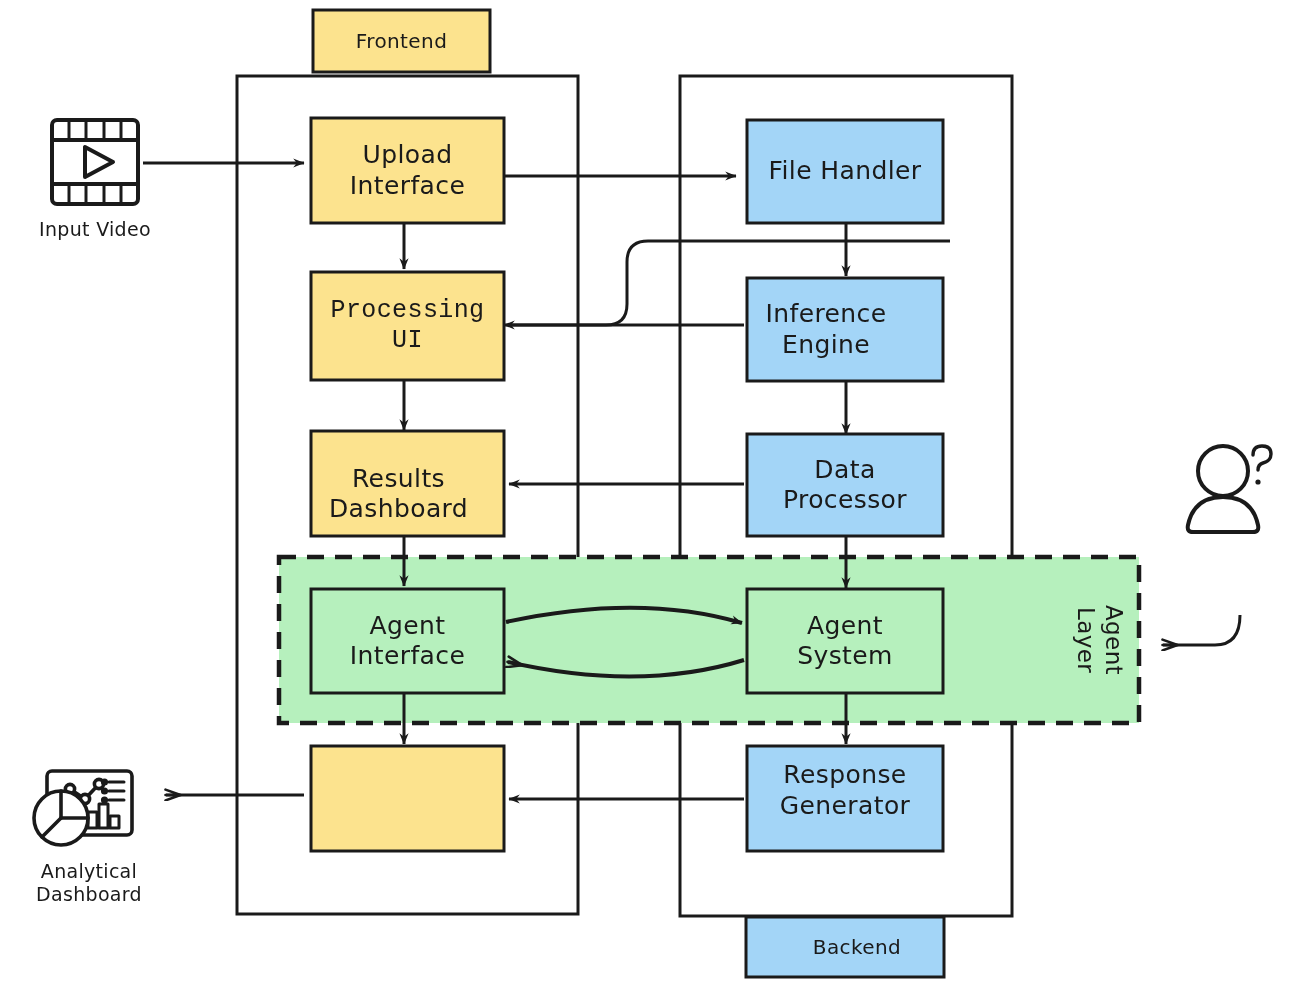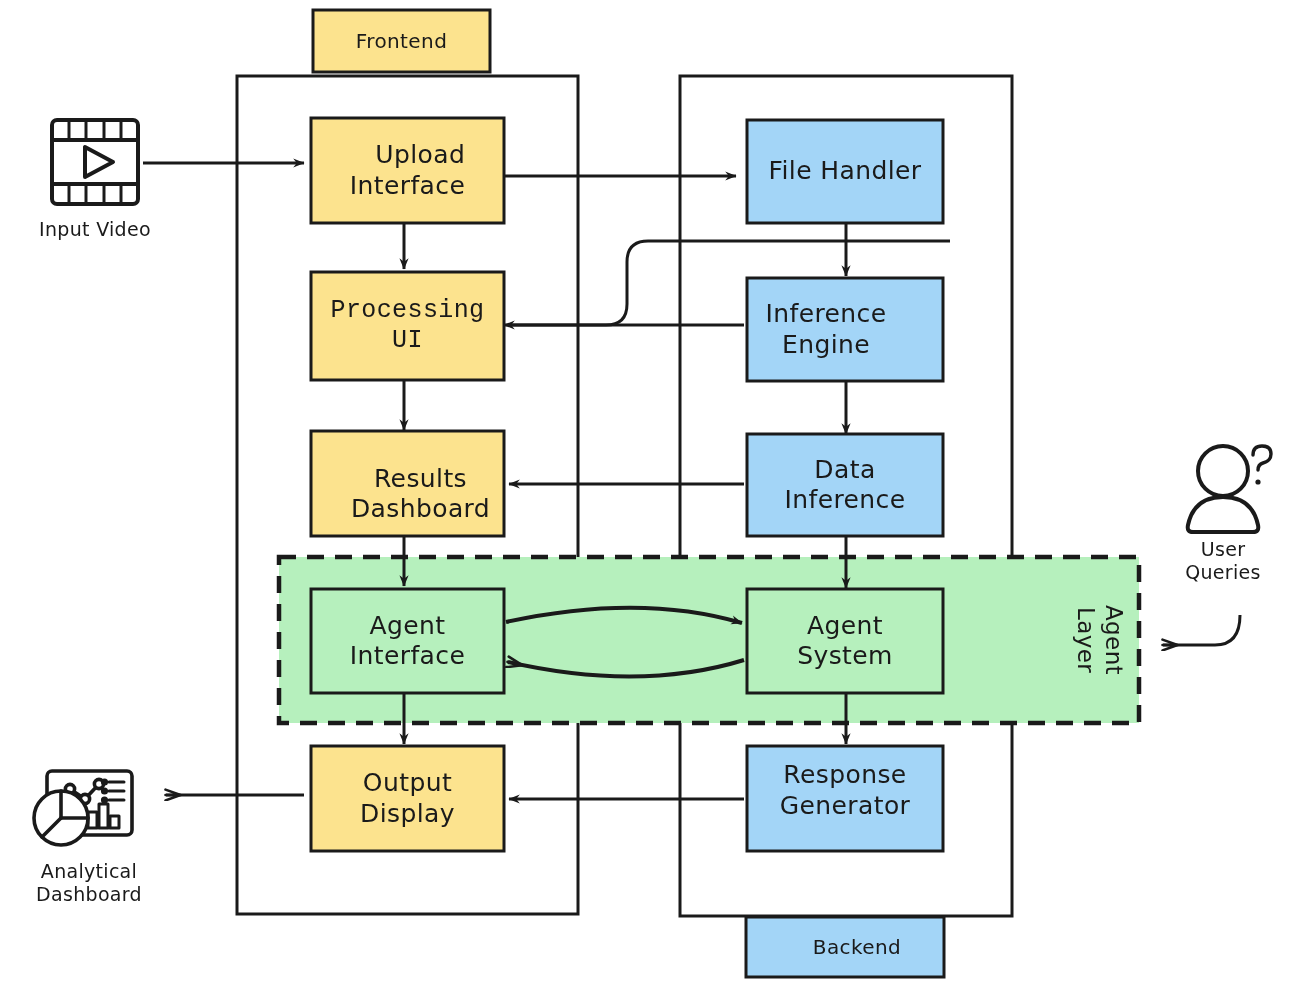--- a/index.html
+++ b/index.html
@@ -171,50 +171,46 @@
       <rect x="88" y="812" width="9" height="16" stroke-width="3"></rect>
       <rect x="99" y="804" width="9" height="24" stroke-width="3"></rect>
       <rect x="110" y="816" width="9" height="12" stroke-width="3"></rect>
       <circle cx="61" cy="818" r="27" fill="#fff"></circle>
       <line x1="61" y1="818" x2="61" y2="791"></line>
       <line x1="61" y1="818" x2="88" y2="818"></line>
       <line x1="61" y1="818" x2="42" y2="837"></line>
     </g>
   </svg>
 
-  <div class="lbl box-label" style="left:311px; top:118px; width:193px; height:105px;text-align:right;">Upload
+  <div class="lbl box-label" style="left:311px; top:118px; width:193px; height:105px;">Upload
 Interface</div>
   <div class="lbl box-label" style="left:311px; top:272px; width:193px; height:108px;font-family:Liberation Mono, monospace;">Processing
 UI</div>
-  <div class="lbl box-label" style="left:324px; top:431px; width:193px; height:126px;">Results
+  <div class="lbl box-label" style="left:302px; top:431px; width:193px; height:126px;">Results
 Dashboard</div>
   <div class="lbl box-label" style="left:311px; top:589px; width:193px; height:104px;">Agent
 Interface</div>
-  <div class="lbl box-label" style="left:311px; top:746px; width:193px; height:105px;">Output
-Display</div>
 
   <div class="lbl box-label" style="left:747px; top:120px; width:196px; height:103px;">File Handler</div>
   <div class="lbl box-label" style="left:747px; top:278px; width:158px; height:103px;">Inference
 Engine</div>
   <div class="lbl box-label" style="left:747px; top:434px; width:196px; height:102px;">Data
-Inference</div>
+Processor</div>
   <div class="lbl box-label" style="left:747px; top:589px; width:196px; height:104px;">Agent
 System</div>
   <div class="lbl box-label" style="left:747px; top:746px; width:196px; height:89px;">Response
 Generator</div>
 
   <div class="lbl tag-label" style="left:313px; top:10px; width:177px; height:62px;">Frontend</div>
   <div class="lbl tag-label" style="left:746px; top:917px; width:198px; height:60px;padding-left:12px;">Backend</div>
 
   <div class="lbl rot-label" style="left:1040px; top:578px; width:120px; height:124px;">Agent
 Layer</div>
 
   <div class="lbl icon-label" style="left:0px; top:213px; width:190px; height:34px;">Input Video</div>
-  <div class="lbl icon-label" style="left:1162px; top:525px; width:122px; height:72px;">User
-Queries</div>
   <div class="lbl icon-label" style="left:0px; top:847px; width:178px; height:72px;">Analytical
 Dashboard</div>
 
   <div class="hit" style="left:311px; top:118px; width:193px; height:105px;"></div>
   <div class="hit" style="left:311px; top:272px; width:193px; height:108px;"></div>
   <div class="hit" style="left:311px; top:431px; width:193px; height:105px;"></div>
   <div class="hit" style="left:311px; top:589px; width:193px; height:104px;"></div>
   <div class="hit" style="left:311px; top:746px; width:193px; height:105px;"></div>
   <div class="hit" style="left:747px; top:120px; width:196px; height:103px;"></div>
   <div class="hit" style="left:747px; top:278px; width:196px; height:103px;"></div>

